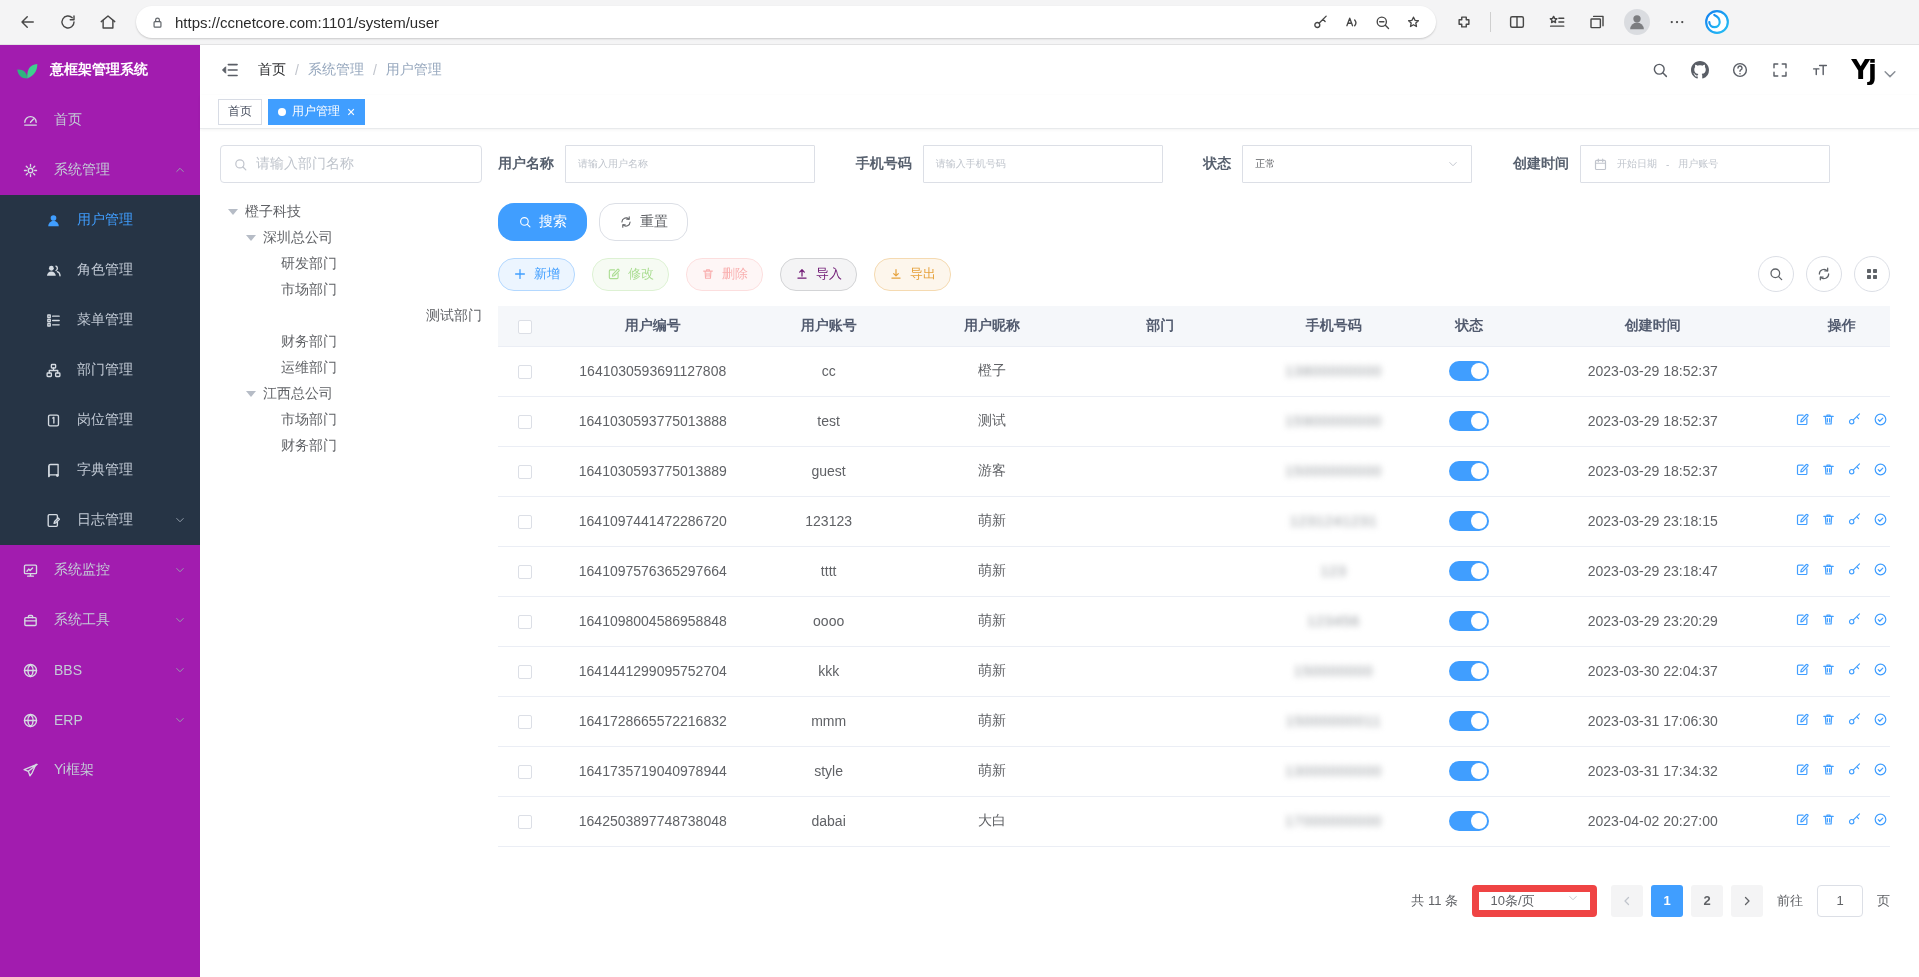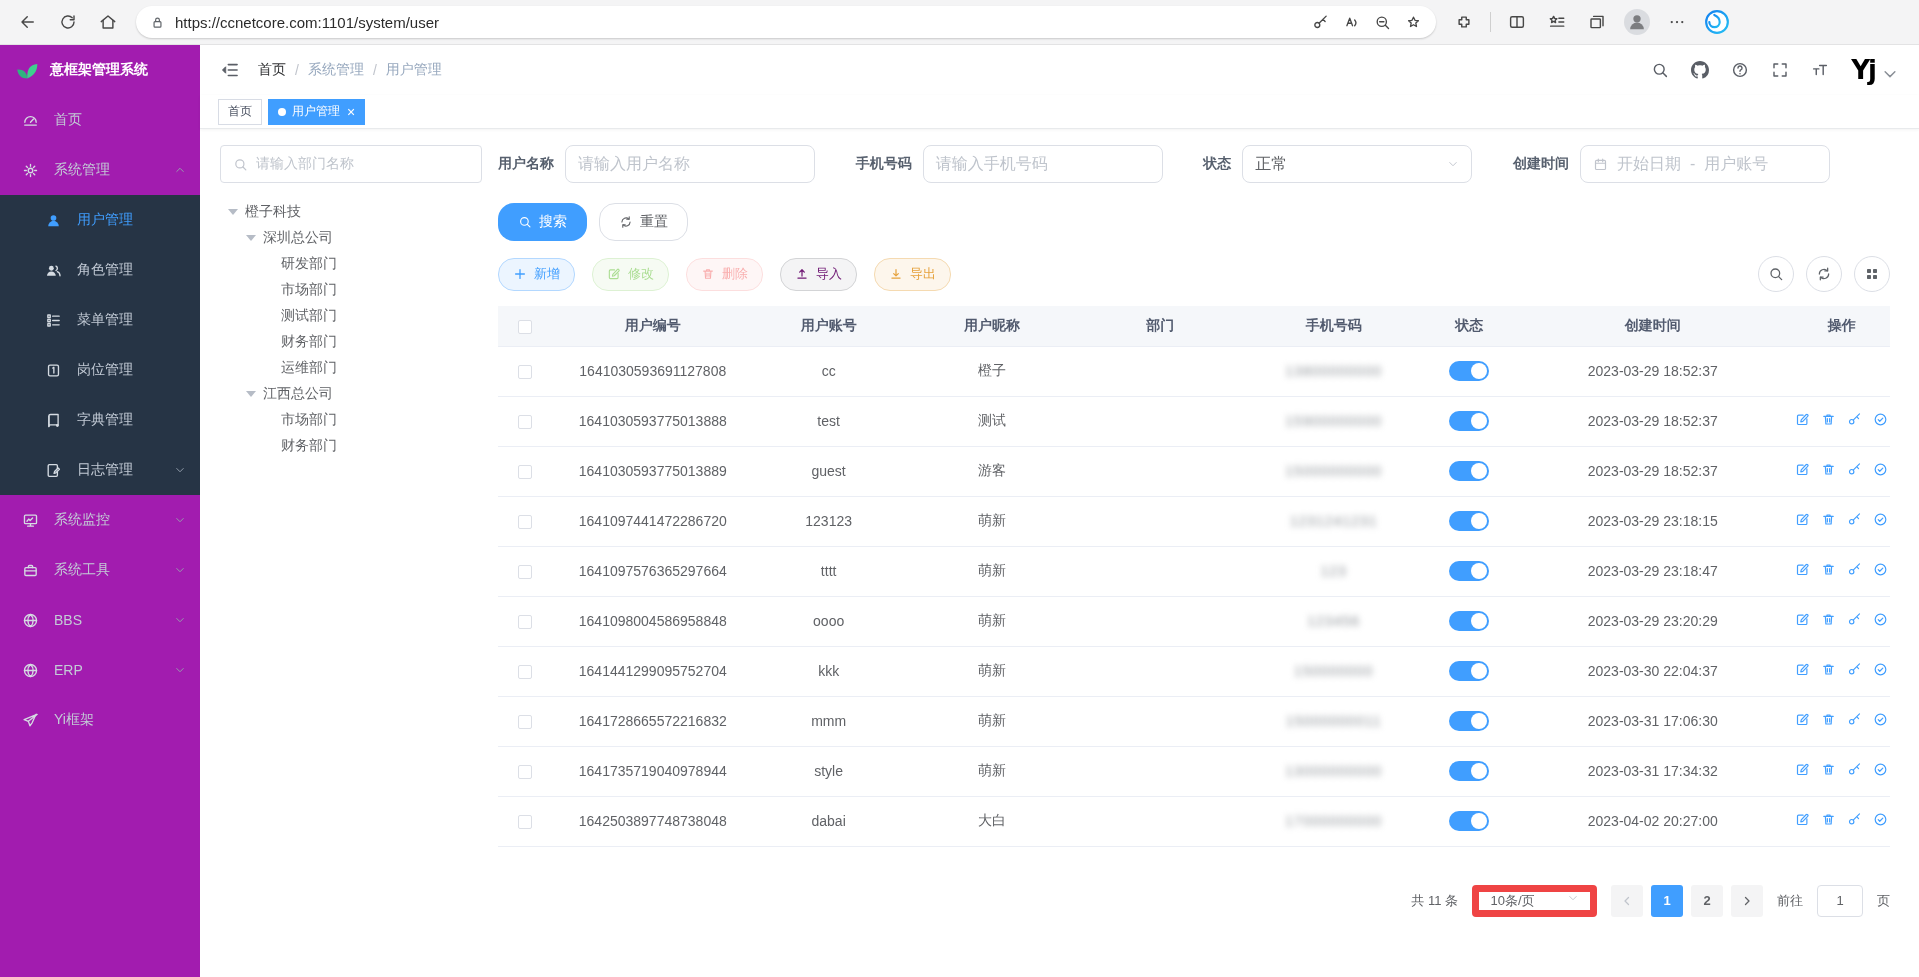--- a/index.html
+++ b/index.html
@@ -63,21 +63,21 @@
   .dept-search{height:38px;border:1px solid #dcdfe6;border-radius:4px;display:flex;align-items:center;padding:0 12px;gap:8px;color:#bfc4cc;font-size:14px;background:#fff}
   .dept-search .ic{width:15px;height:15px;color:#c0c4cc}
   .tree{margin-top:16px;font-size:14px;color:#606266}
   .tree-row{height:26px;display:flex;align-items:center;cursor:pointer;white-space:nowrap}
   .tcaret{width:0;height:0;border-left:5px solid transparent;border-right:5px solid transparent;border-top:6px solid #b6bcc6;margin-right:7px;flex:none}
 
   .right-col{flex:1;min-width:0;display:flex;flex-direction:column}
   .filters{display:flex;align-items:center;justify-content:space-between;padding-right:60px}
   .f-item{display:flex;align-items:center}
   .f-label{font-size:14px;font-weight:700;color:#57606e;margin-right:11px;white-space:nowrap}
-  .f-box{height:38px;border:1px solid #dcdfe6;border-radius:8px;background:#fff;display:flex;align-items:center;padding:0 12px;font-size:16px;color:#bfc4cc}
+  .f-box{height:38px;border:1px solid #dcdfe6;border-radius:1px;background:#fff;display:flex;align-items:center;padding:0 12px;font-size:10px;color:#bfc4cc}
   .w-username{width:250px}.w-phone{width:240px}
   .w-status{width:230px;color:#606266;justify-content:space-between}
   .w-date{width:250px;gap:9px}
   .chev{width:12px;height:12px;color:#c0c4cc}
   .cal{width:15px;height:15px;color:#c0c4cc}
 
   .btn-row{margin-top:20px;display:flex;gap:12px}
   .btn{height:38px;border-radius:16px;font-size:14px;display:inline-flex;align-items:center;justify-content:center;gap:7px;padding:0 19px;cursor:pointer;border:1px solid transparent;white-space:nowrap}
   .btn .ic{width:14px;height:14px}
   .btn-primary{background:#409eff;color:#fff}
@@ -301,20 +301,31 @@
           <div class="menu-item child">
             <span class="ic mi-ic">
               <svg viewBox="0 0 24 24" width="100%" height="100%" fill="none" stroke="currentColor" stroke-width="1.9" stroke-linecap="round" stroke-linejoin="round">
                 <rect x="4" y="4.2" width="3.4" height="3.4"></rect>
                 <rect x="4" y="10.3" width="3.4" height="3.4"></rect>
                 <rect x="4" y="16.4" width="3.4" height="3.4"></rect>
                 <path d="M10.8 5.9H20M10.8 12H20M10.8 18.1H20"></path>
               </svg>
             </span>
             <span class="mi-label">菜单管理</span>
+          </div>
+          <div class="menu-item child">
+            <span class="ic mi-ic">
+              <svg viewBox="0 0 24 24" width="100%" height="100%" fill="none" stroke="currentColor" stroke-width="1.9" stroke-linecap="round" stroke-linejoin="round">
+                <rect x="9" y="3.5" width="6" height="5" rx="1"></rect>
+                <rect x="3" y="15.5" width="6" height="5" rx="1"></rect>
+                <rect x="15" y="15.5" width="6" height="5" rx="1"></rect>
+                <path d="M12 8.5V12M6 15.5V12h12v3.5"></path>
+              </svg>
+            </span>
+            <span class="mi-label">部门管理</span>
           </div>
           <div class="menu-item child">
             <span class="ic mi-ic">
               <svg viewBox="0 0 24 24" width="100%" height="100%" fill="none" stroke="currentColor" stroke-width="1.9" stroke-linecap="round" stroke-linejoin="round">
                 <rect x="5" y="4.5" width="14" height="15" rx="2"></rect>
                 <path d="M11 8.5l1.5-1v8"></path>
               </svg>
             </span>
             <span class="mi-label">岗位管理</span>
           </div>
@@ -497,21 +508,21 @@
             <div class="tree-row" style="padding-left: 26px;">
               <span class="tcaret"></span>
               <span class="tree-label">深圳总公司</span>
             </div>
             <div class="tree-row" style="padding-left: 61px;">
               <span class="tree-label">研发部门</span>
             </div>
             <div class="tree-row" style="padding-left: 61px;">
               <span class="tree-label">市场部门</span>
             </div>
-            <div class="tree-row" style="padding-left: 61px;">
+            <div class="tree-row" style="padding-left: 61px; justify-content: flex-end;">
               <span class="tree-label">测试部门</span>
             </div>
             <div class="tree-row" style="padding-left: 61px;">
               <span class="tree-label">财务部门</span>
             </div>
             <div class="tree-row" style="padding-left: 61px;">
               <span class="tree-label">运维部门</span>
             </div>
             <div class="tree-row" style="padding-left: 26px;">
               <span class="tcaret"></span>

